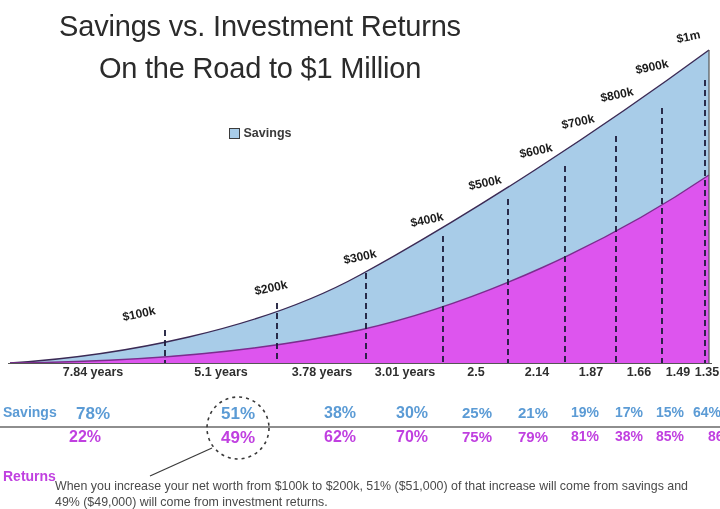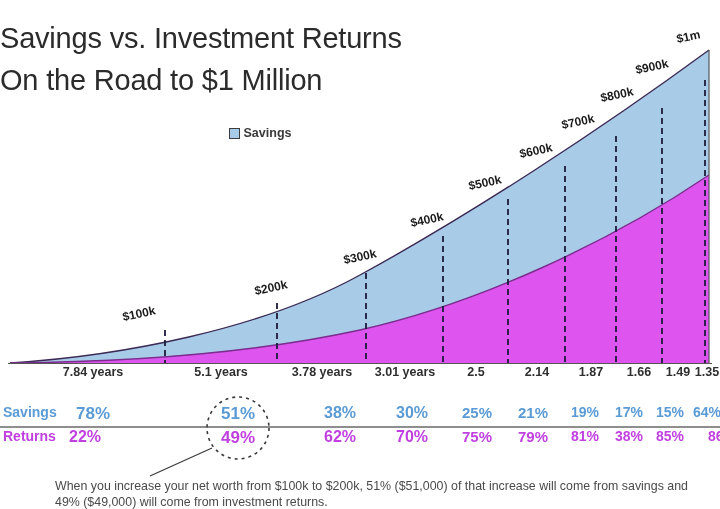--- a/index.html
+++ b/index.html
@@ -8,24 +8,23 @@
     background:#ffffff;
     font-family:"Liberation Sans", sans-serif;
     overflow:hidden;
     position:relative;
     color:#3a3a3a;
   }
   .stage{position:absolute;left:0;top:0;width:720px;height:509px;}
 
   
   .title1,.title2{
-    position:absolute;left:0;width:520px;text-align:left;
+    position:absolute;left:0;width:520px;text-align:center;
     font-size:29px;font-weight:400;color:#2b2b2b;letter-spacing:-0.2px;
     white-space:nowrap;
-    margin-top:12px;
   }
   .title1{top:10px;}
   .title2{top:52px;}
   .subtitle{
     position:absolute;left:0;top:93px;width:520px;text-align:center;
     font-size:16px;color:#3b3b3b;white-space:nowrap;
   }
 
   
   .legend{
@@ -55,21 +54,21 @@
   
   .ptable{position:absolute;left:0;top:400px;width:720px;height:56px;}
   .prow{position:absolute;left:0;width:720px;height:22px;}
   .prow.savings{top:4px;}
   .prow.returns{top:28px;}
   .rowlabel{
     position:absolute;left:3px;top:0;font-size:14px;font-weight:bold;
     white-space:nowrap;
   }
   .savings .rowlabel{color:#5b9bd5;}
-  .returns .rowlabel{color:#c040e0;}
+  .returns .rowlabel{color:#c040e0;margin-top:40px;}
   .pcell{
     position:absolute;top:0;font-weight:bold;white-space:nowrap;
     transform:translateX(-50%);text-align:center;
   }
   .savings .pcell{color:#5b9bd5;}
   .returns .pcell{color:#c040e0;}
   .divider{
     position:absolute;left:0;top:26px;width:720px;height:2px;background:#8e8e8e;
   }
 

